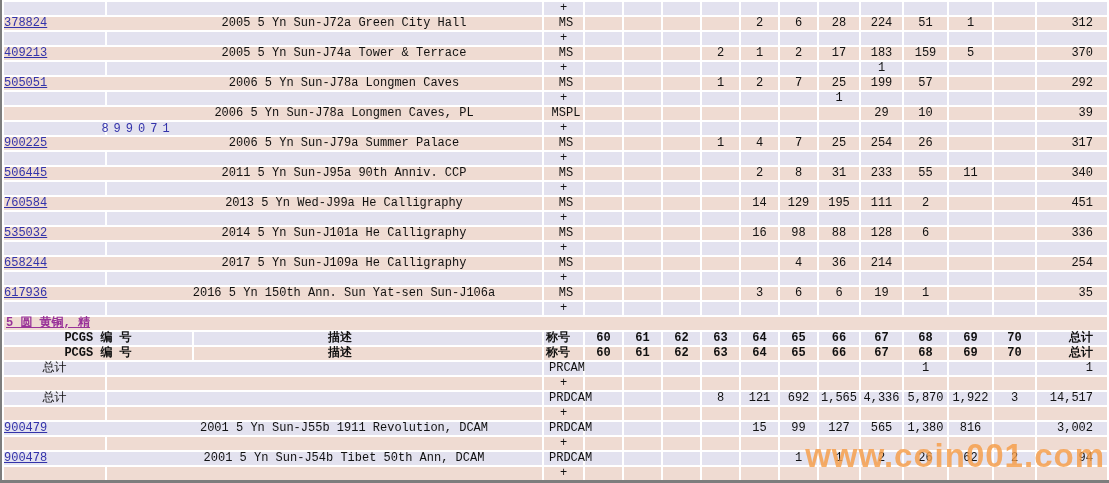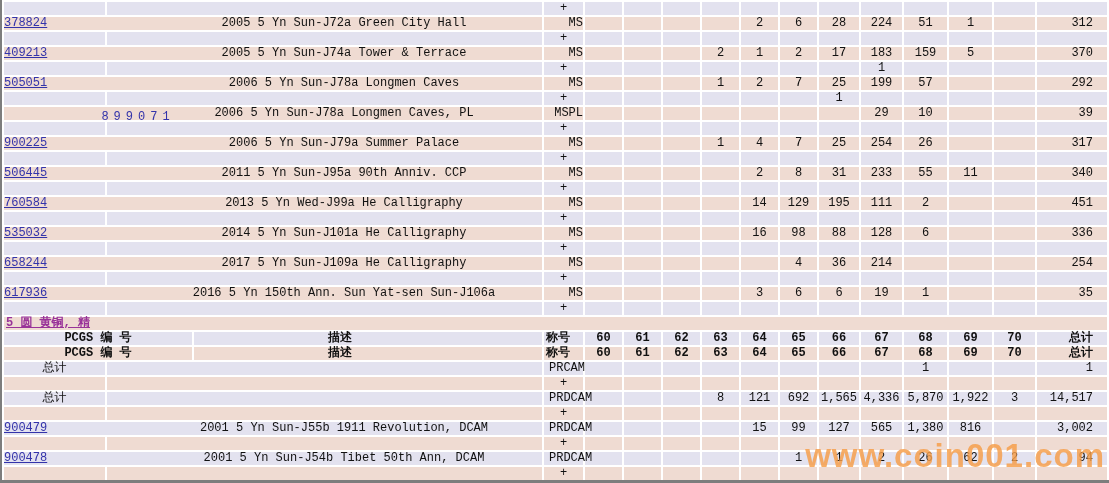--- a/index.html
+++ b/index.html
@@ -5,25 +5,25 @@
   html,body{margin:0;padding:0;}
   #screen{position:relative;width:1109px;height:483px;background:#ffffff;overflow:hidden;
           font-family:"Liberation Mono","DejaVu Sans Mono",monospace;}
   #edge-left{position:absolute;left:0;top:0;width:2px;height:483px;background:#7d7d7d;z-index:5;}
   #edge-bottom{position:absolute;left:0;bottom:0;width:1109px;height:3px;background:#7d7d7d;z-index:5;}
   table.pop{border-collapse:separate;border-spacing:2px;table-layout:fixed;width:1107px;margin-left:2px;background:#fff;}
   td{height:13px;padding:0;font-size:12px;line-height:13px;white-space:nowrap;overflow:visible;vertical-align:middle;color:#111;}
   tr.lav td{background:#e3e2ef;}
   tr.pink td{background:#efdbd2;}
   td.idcell{position:relative;}
-  span.num{position:absolute;left:0;top:4px;width:268px;text-align:center;letter-spacing:5px;}
+  span.num{position:absolute;left:0;top:16px;width:268px;text-align:center;letter-spacing:5px;}
   span.desc{position:absolute;left:0;top:0;width:680px;text-align:center;}
   a.pcgs{color:#3333aa;}
   span.pcgs-plain{color:#3333aa;text-decoration:none;}
-  td.desig{padding-left:5px;text-align:right;}
+  td.desig{padding-left:5px;text-align:center;}
   td.g{text-align:center;}
   td.tot{text-align:right;padding-right:14px;}
   td.hdr{font-weight:bold;text-align:center;}
   td.hdr-desc{font-weight:bold;text-align:center;padding-right:92px;padding-left:36px;}
   td.hdr-desig{font-weight:bold;text-align:left;padding-left:2px;}
   td.hdr-tot{font-weight:bold;text-align:right;padding-right:14px;}
   td.firstcol{text-align:center;}
   td.titlecell{padding-left:2px;text-align:left;}
   a.sect{color:#993399;text-decoration:underline;font-weight:bold;}
   #watermark{position:absolute;right:4px;bottom:8px;z-index:6;

